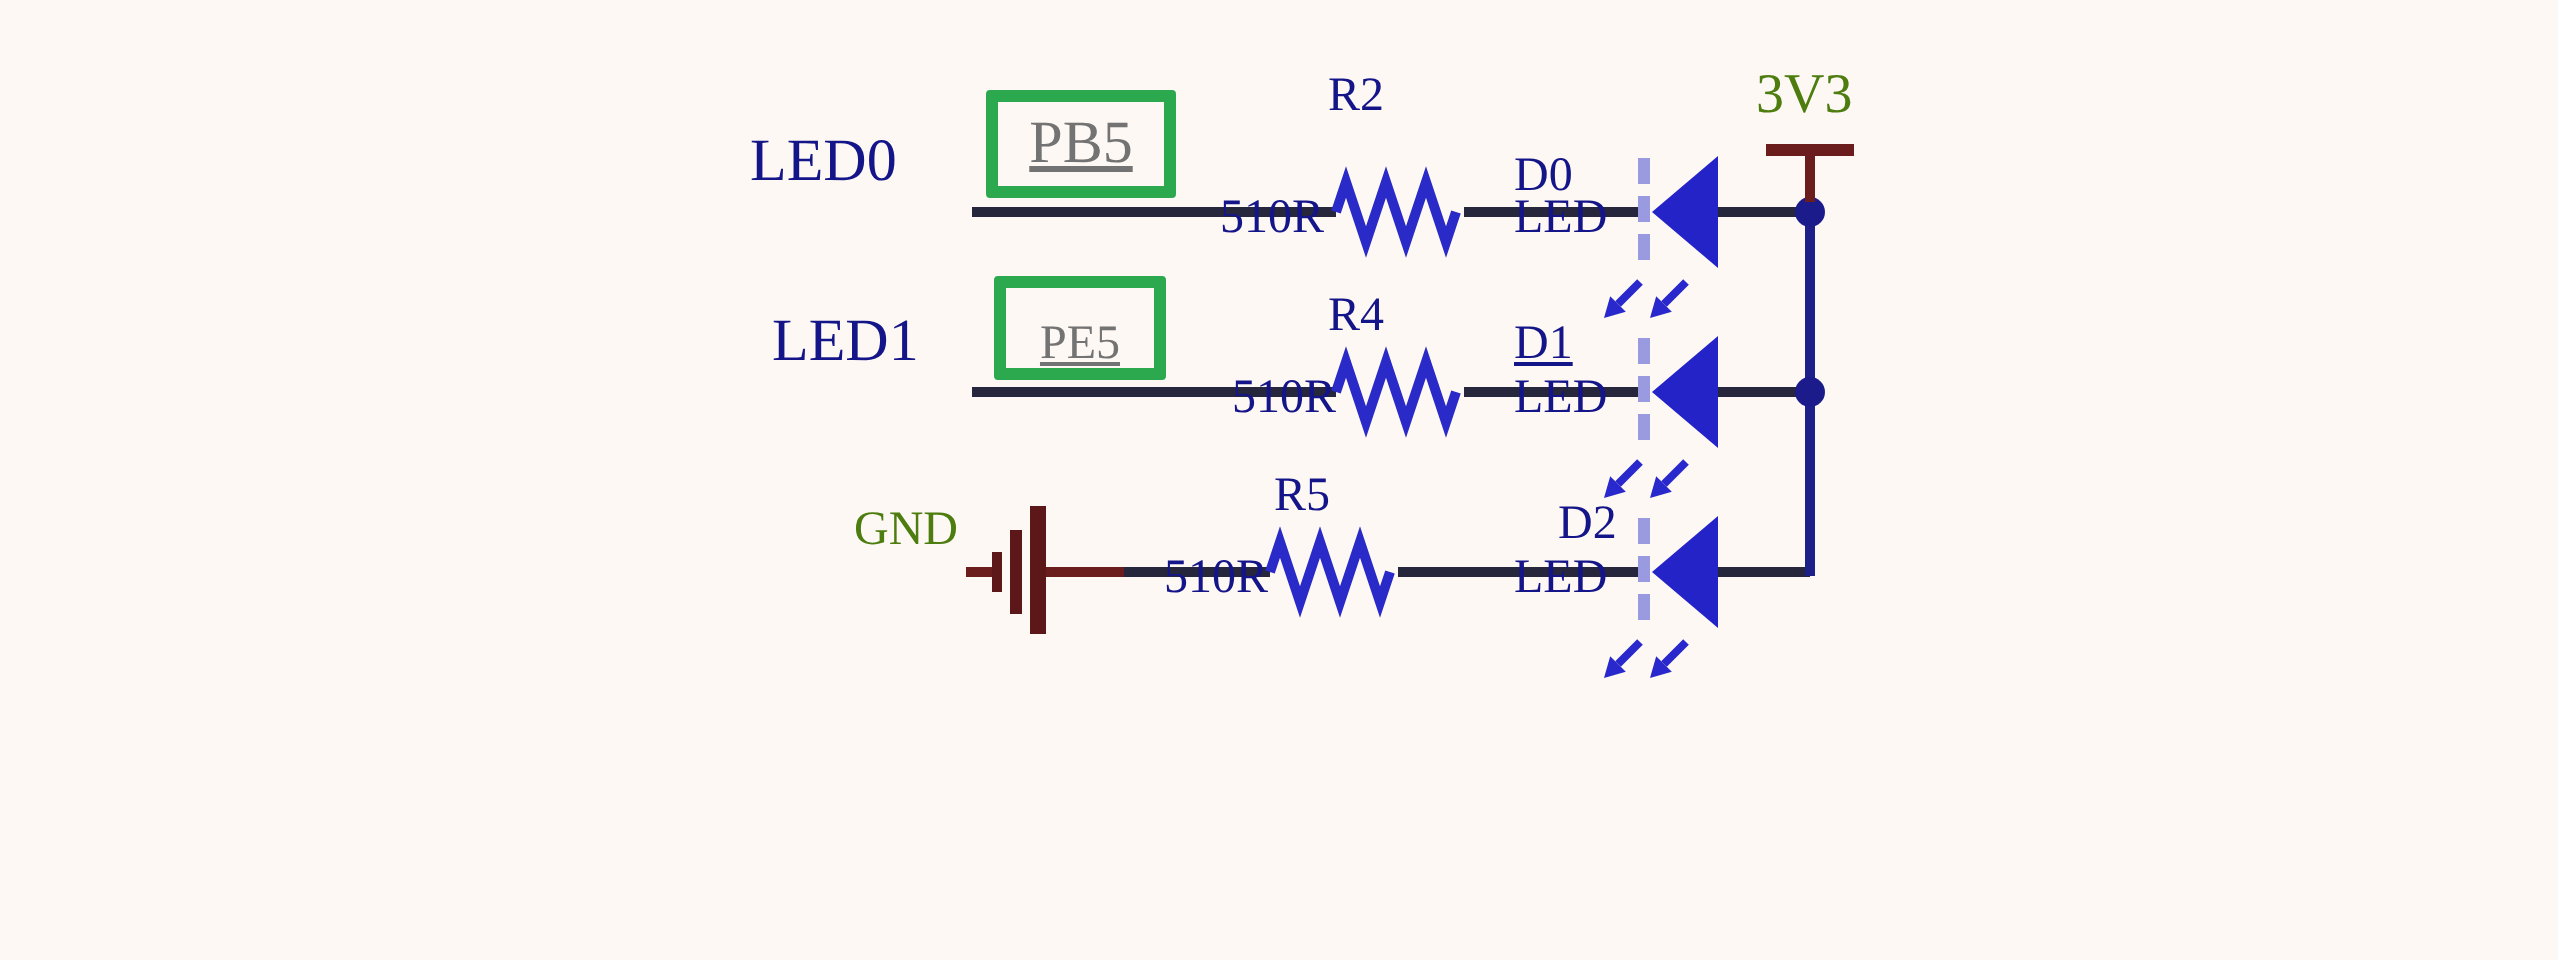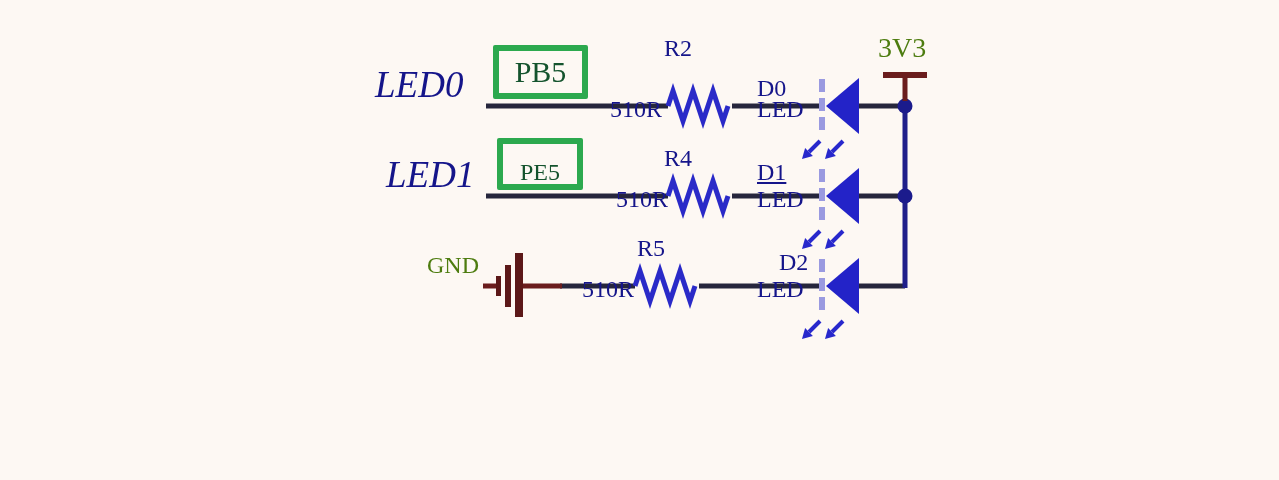--- a/index.html
+++ b/index.html
@@ -7,31 +7,31 @@
     position:relative;
     width:1279px;height:480px;
     background:#fdf8f3;
     overflow:hidden;
     font-family:"Liberation Serif","DejaVu Serif",serif;
   }
   .schem-svg{position:absolute;left:0;top:0;}
   .lbl{position:absolute;white-space:nowrap;line-height:1;}
   .navy{color:#15158a;}
   .maroon{color:#4d7c0f;}
-  .fs30{font-size:37px;font-style:italic;}
+  .fs30{font-size:30px;}
   .fs26{font-size:24px;}
   .fs28{font-size:28px;}
   .pinbox{
     position:absolute;
     border:6px solid #2ca94e;
     border-radius:2px;
     display:flex;align-items:center;justify-content:center;
     background:transparent;
   }
-  .pinbox .pin-text{color:#14532d;line-height:1;}
+  .pinbox .pin-text{color:#737373;line-height:1;text-decoration:underline;}
   .pb5{left:493px;top:45px;width:83px;height:42px;}
   .pb5 .pin-text{font-size:30px;}
   .pe5{left:497px;top:138px;width:74px;height:40px;}
   .pe5 .pin-text{font-size:24px;margin-top:16px;}
   .title{
     position:absolute;left:468px;top:358px;
     font-size:58px;color:#1b1b8f;letter-spacing:-1px;
   }
   .title .en{font-weight:bold;}
 </style>

